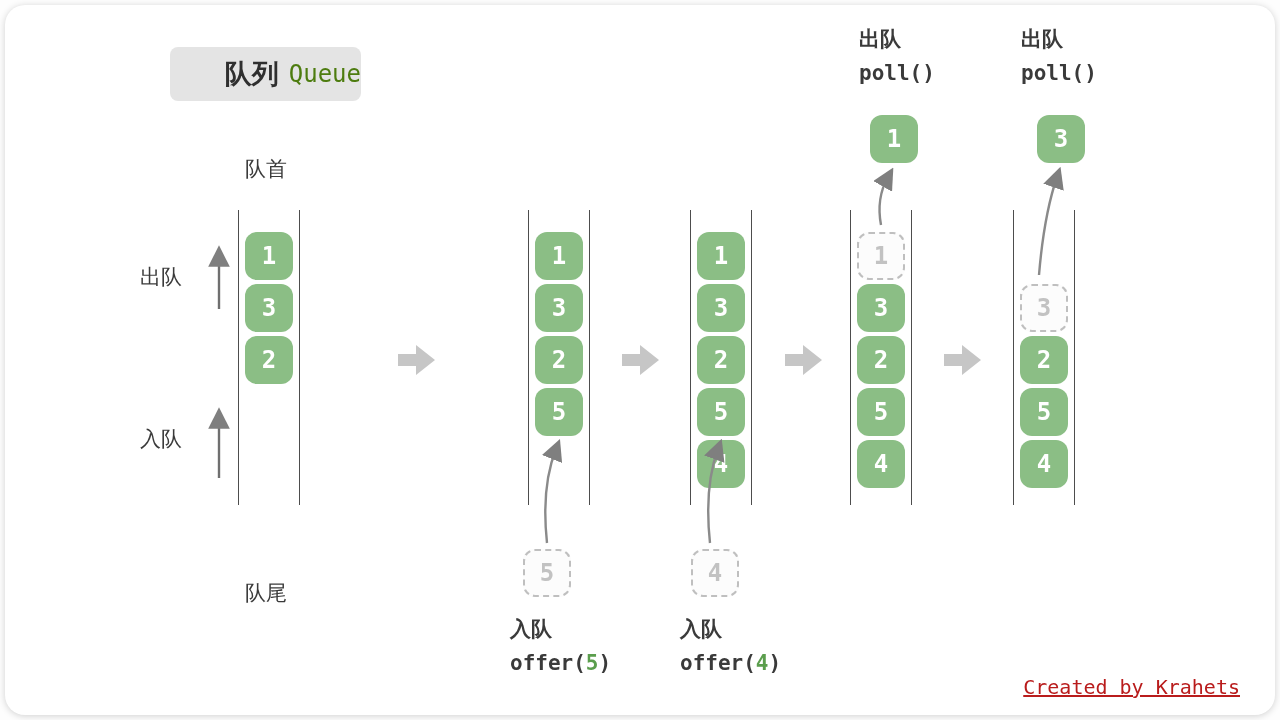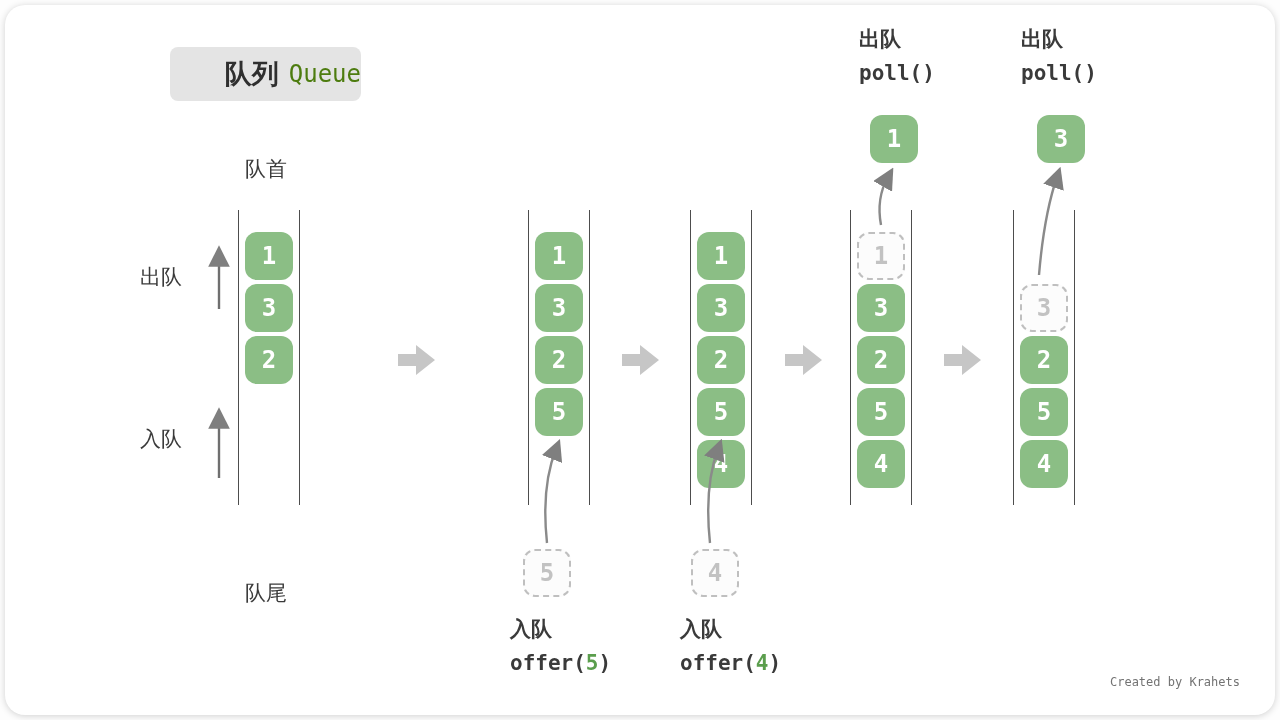--- a/index.html
+++ b/index.html
@@ -40,21 +40,21 @@
   .box.ghost { background: #fcfcfc; border: 2px dashed #bfbfbf; color: #c2c2c2; }
 
   
   .op-label { position: absolute; white-space: nowrap; }
   .op-label .l1 { font-size: 21px; font-weight: bold; color: #3a3a3a; line-height: 34px; }
   .op-label .l2 { font-size: 21px; color: #3a3a3a; font-family: "DejaVu Sans Mono", monospace; font-weight: bold; line-height: 34px; }
   .op-label .arg { color: #5b9e4d; }
 
   .credit {
     position: absolute; right: 40px; top: 675px;
-    font-family: "DejaVu Sans Mono", monospace; font-size: 12px; color: #737373;
+    font-family: "DejaVu Sans Mono", monospace; font-size: 20px; color: #b91c1c; text-decoration: underline;
   }
 
   svg.overlay { position: absolute; left: 0; top: 0; pointer-events: none; }
 </style>
 </head>
 <body>
 
 <div id="card"></div>
 <div id="stage">
 

